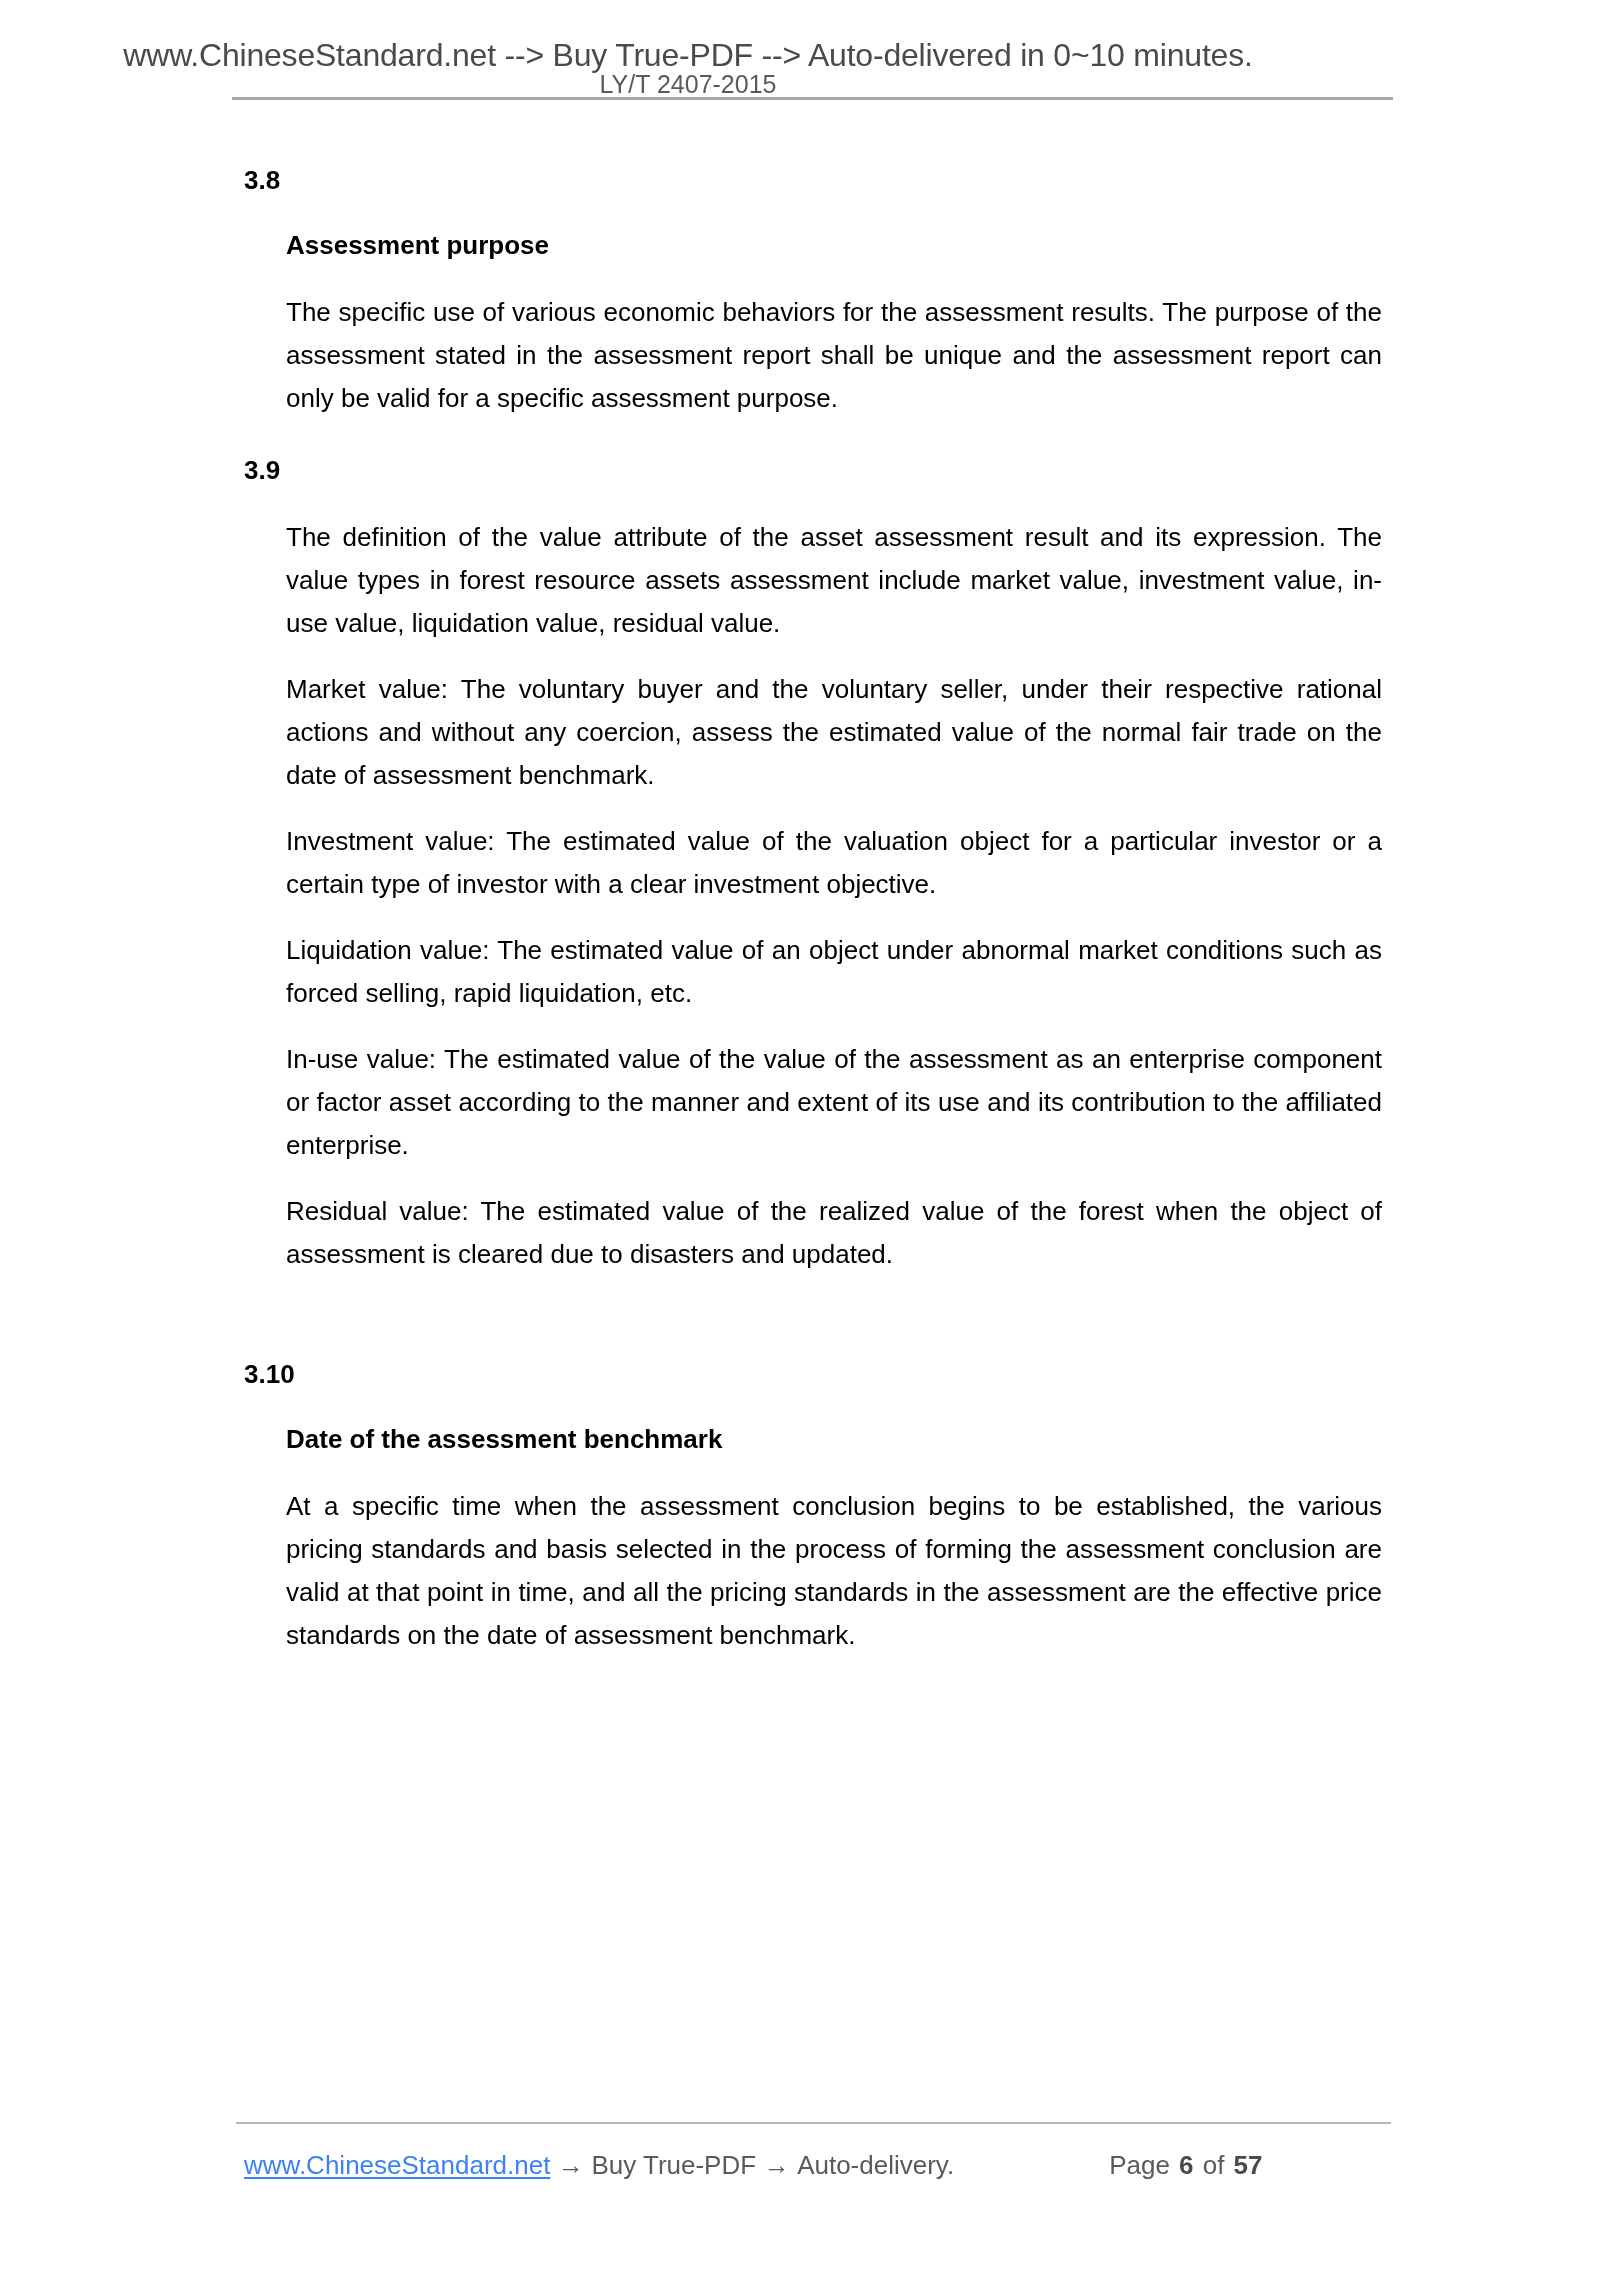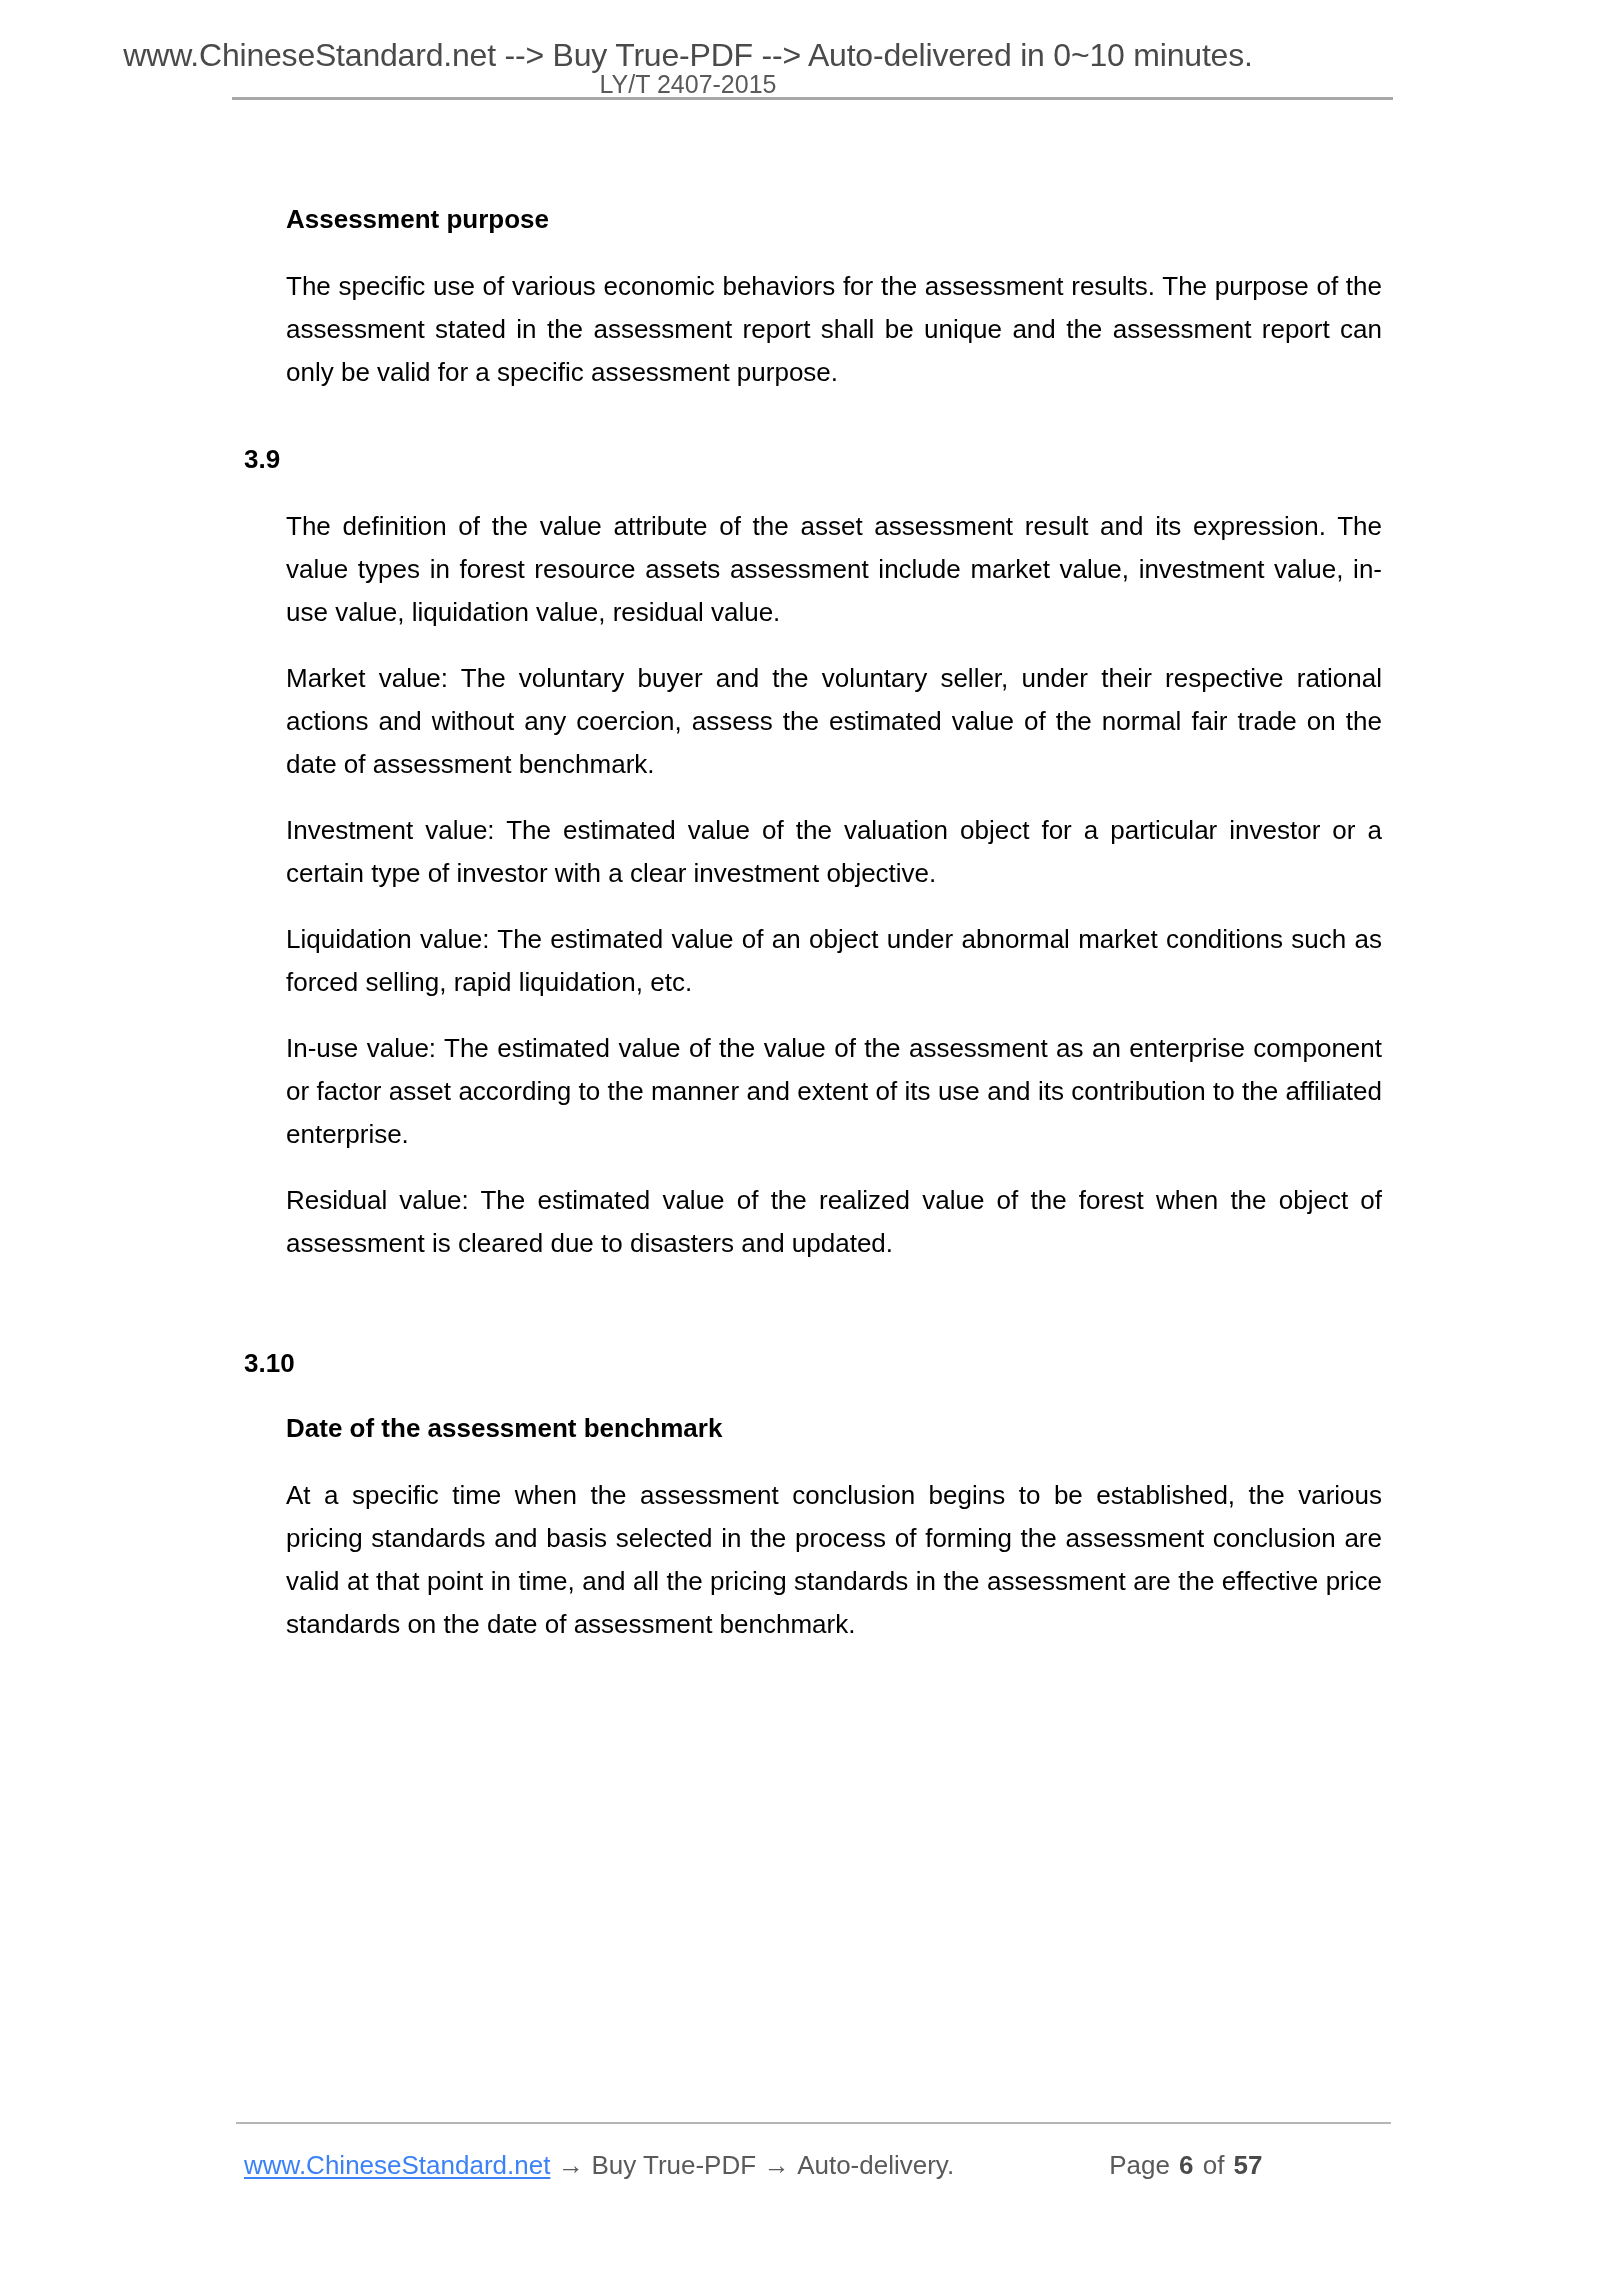--- a/index.html
+++ b/index.html
@@ -88,21 +88,21 @@
     line-height: 43px;
     color: #000;
     text-align: justify;
     text-justify: inter-word;
     margin: 0;
     hyphens: none;
   }
 
   
   .sec-3-8 { margin-top: 0; }
-  .sec-3-9 { margin-top: 52px; }
+  .sec-3-9 { margin-top: 37px; }
   .sec-3-10 { margin-top: 85px; }
 
   .title-gap { margin-top: 39px; }
   .first-para-gap { margin-top: 33px; }
   .para-gap { margin-top: 23px; }
 
   
   .footer-rule {
     position: absolute;
     left: 236px;
@@ -146,20 +146,21 @@
 
   <div class="page-header">
     <div class="header-promo">www.ChineseStandard.net --&gt; Buy True-PDF --&gt; Auto-delivered in 0~10 minutes.</div>
     <div class="header-standard">LY/T 2407-2015</div>
   </div>
   <div class="header-rule"></div>
 
   <div class="content">
 
     <section class="sec-3-8">
+      <div class="clause-number">3.8</div>
       <div class="clause-body">
         <h2 class="clause-title title-gap">Assessment purpose</h2>
         <p class="para first-para-gap">The specific use of various economic behaviors for the assessment results. The purpose of the assessment stated in the assessment report shall be unique and the assessment report can only be valid for a specific assessment purpose.</p>
       </div>
     </section>
 
     <section class="sec-3-9">
       <div class="clause-number">3.9</div>
       <div class="clause-body">
         <p class="para first-para-gap">The definition of the value attribute of the asset assessment result and its expression. The value types in forest resource assets assessment include market value, investment value, in-use value, liquidation value, residual value.</p>

